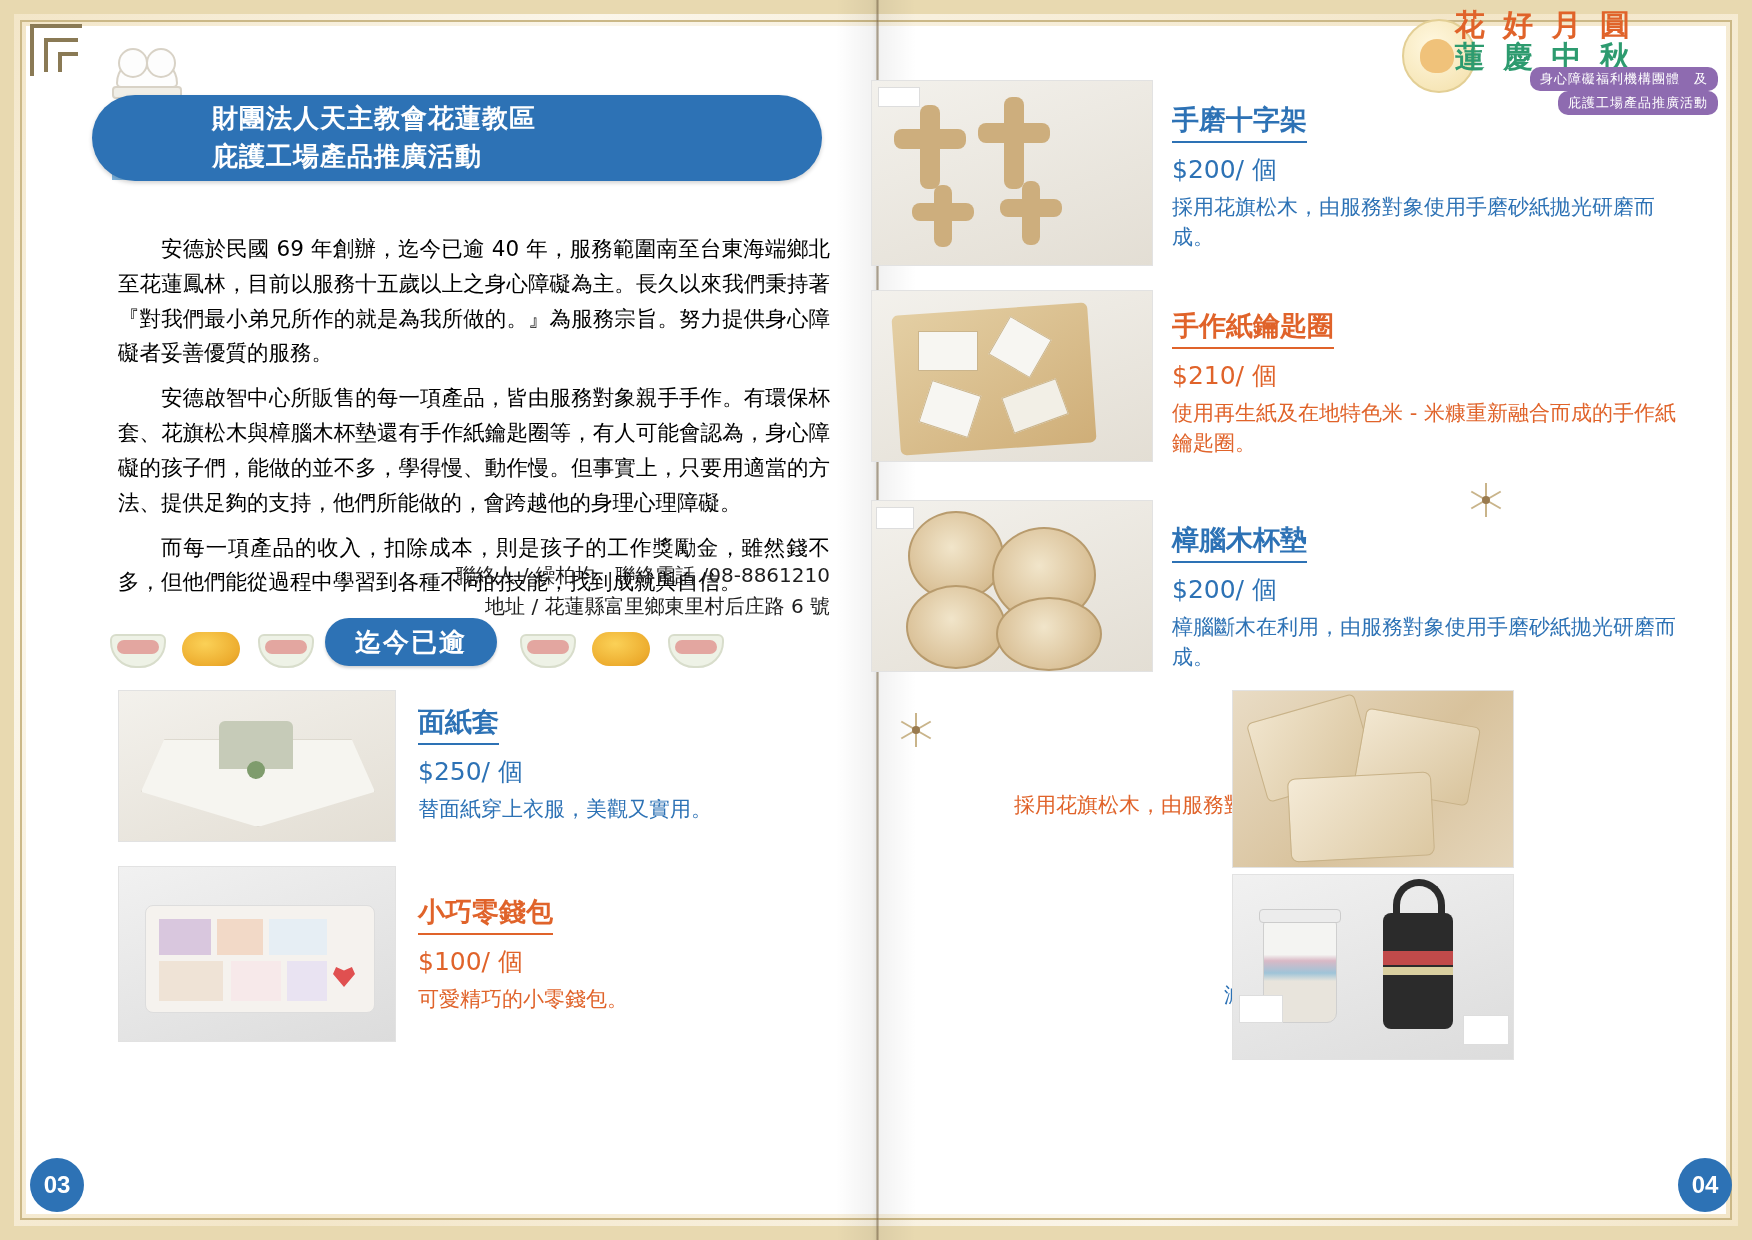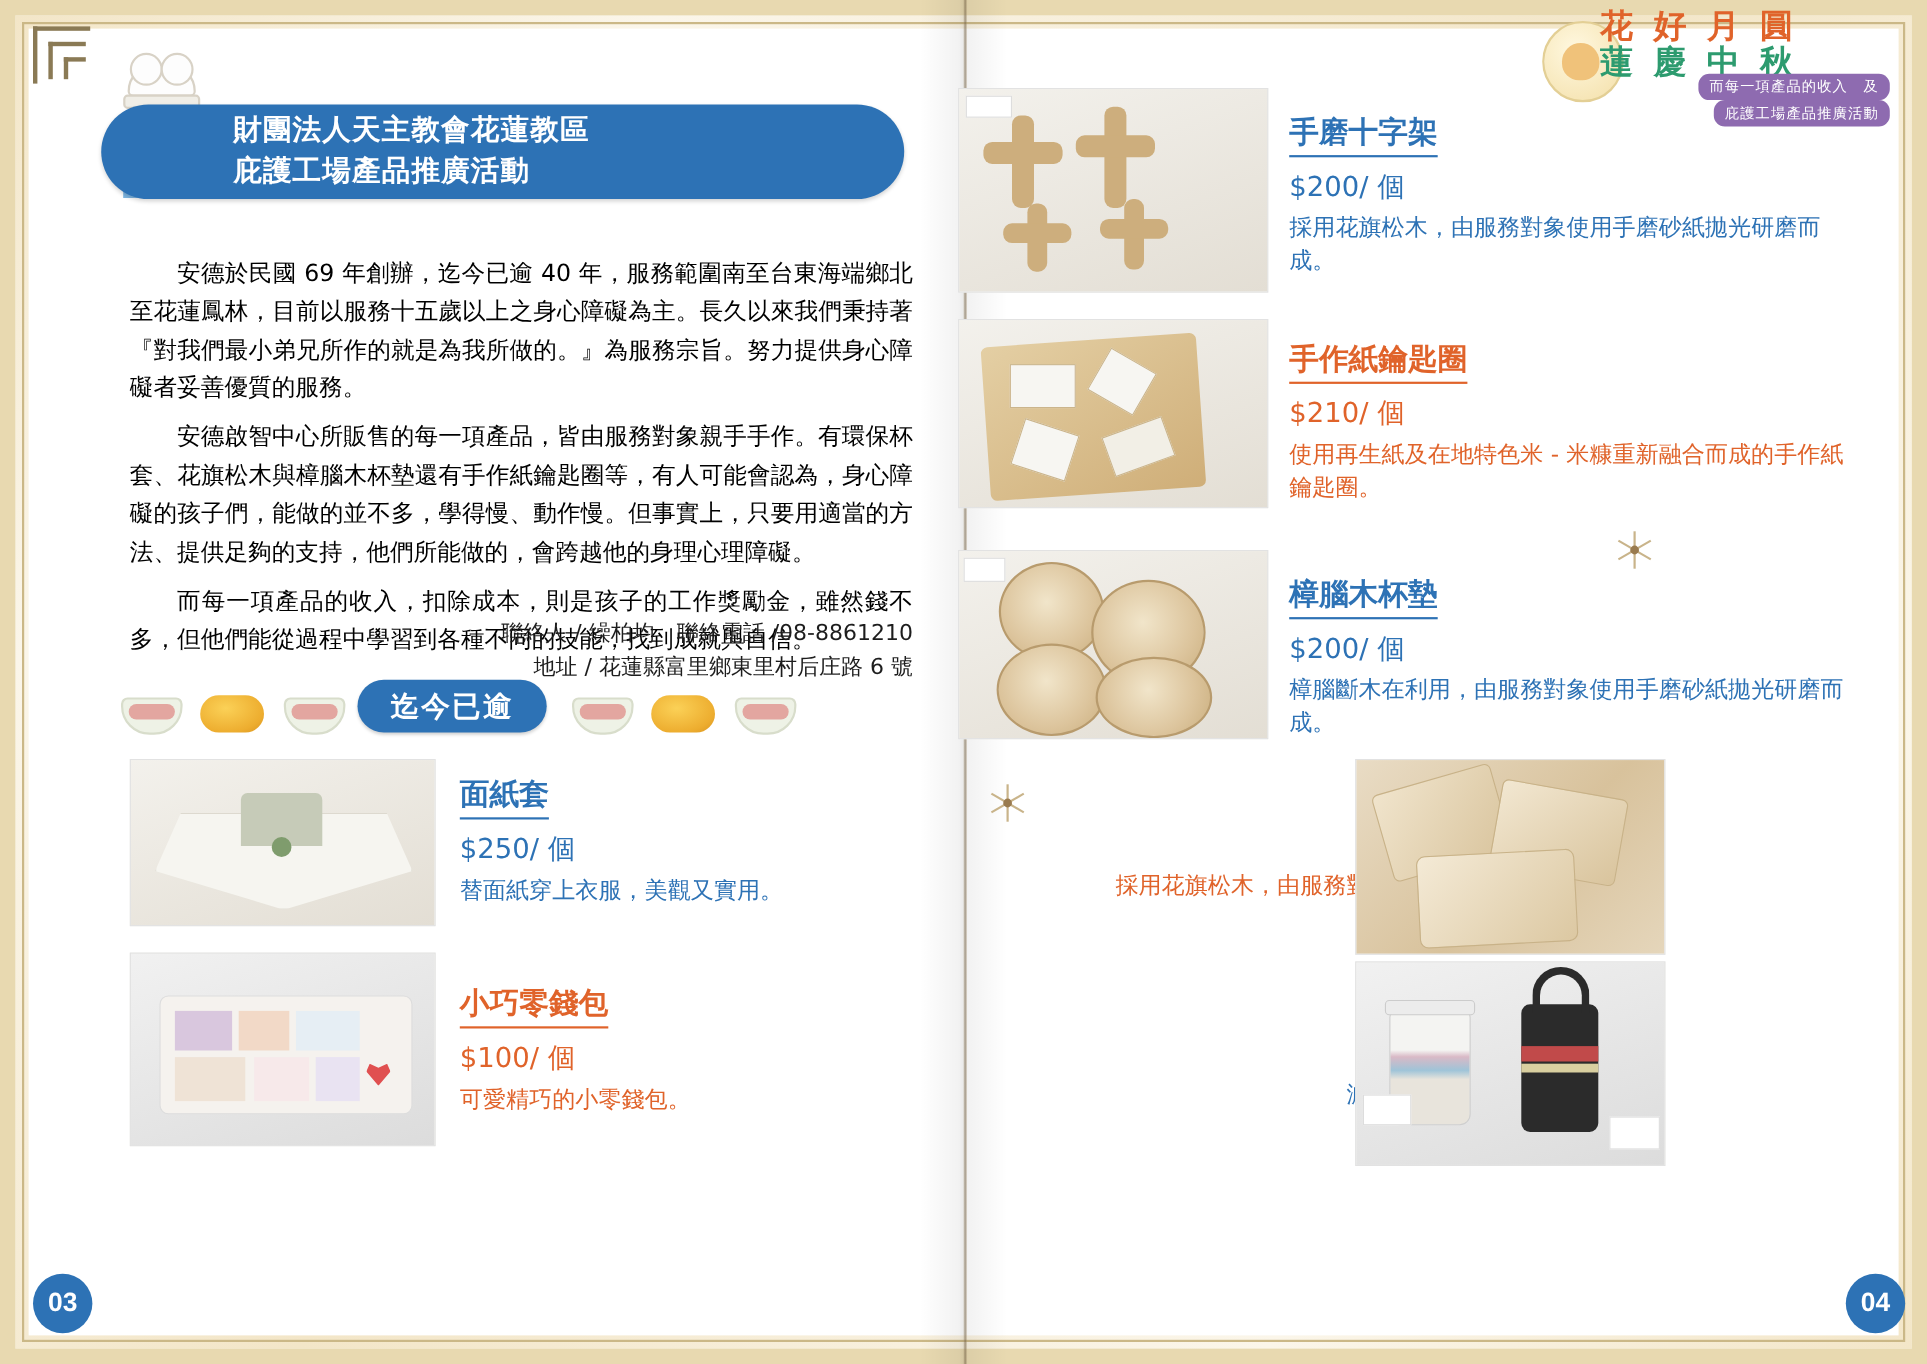--- a/index.html
+++ b/index.html
@@ -350,21 +350,21 @@
 
   <div class="right-page">
 
     <div class="logo">
       <div class="moon"></div>
       <div class="bunny"></div>
       <div class="chars">
         <div class="c1">花 好 月 圓</div>
         <div class="c2">蓮 慶 中 秋</div>
       </div>
-      <div class="ribbon">而每一項產品的收入　及</div>
+      <div class="ribbon">身心障礙福利機構團體　及</div>
       <div class="ribbon2">庇護工場產品推廣活動</div>
     </div>
 
     <div class="prod" style="left:0px; top:80px; width:830px; height:190px;">
       <div class="prod-img" style="left:-5px; top:0; width:282px; height:186px;">
         <div class="ph ph-paper"></div>
         <div class="blobcross" style="left:48px;top:24px;width:20px;height:84px;"></div>
         <div class="blobcross" style="left:22px;top:48px;width:72px;height:20px;"></div>
         <div class="blobcross" style="left:132px;top:16px;width:20px;height:92px;"></div>
         <div class="blobcross" style="left:106px;top:42px;width:72px;height:20px;"></div>

